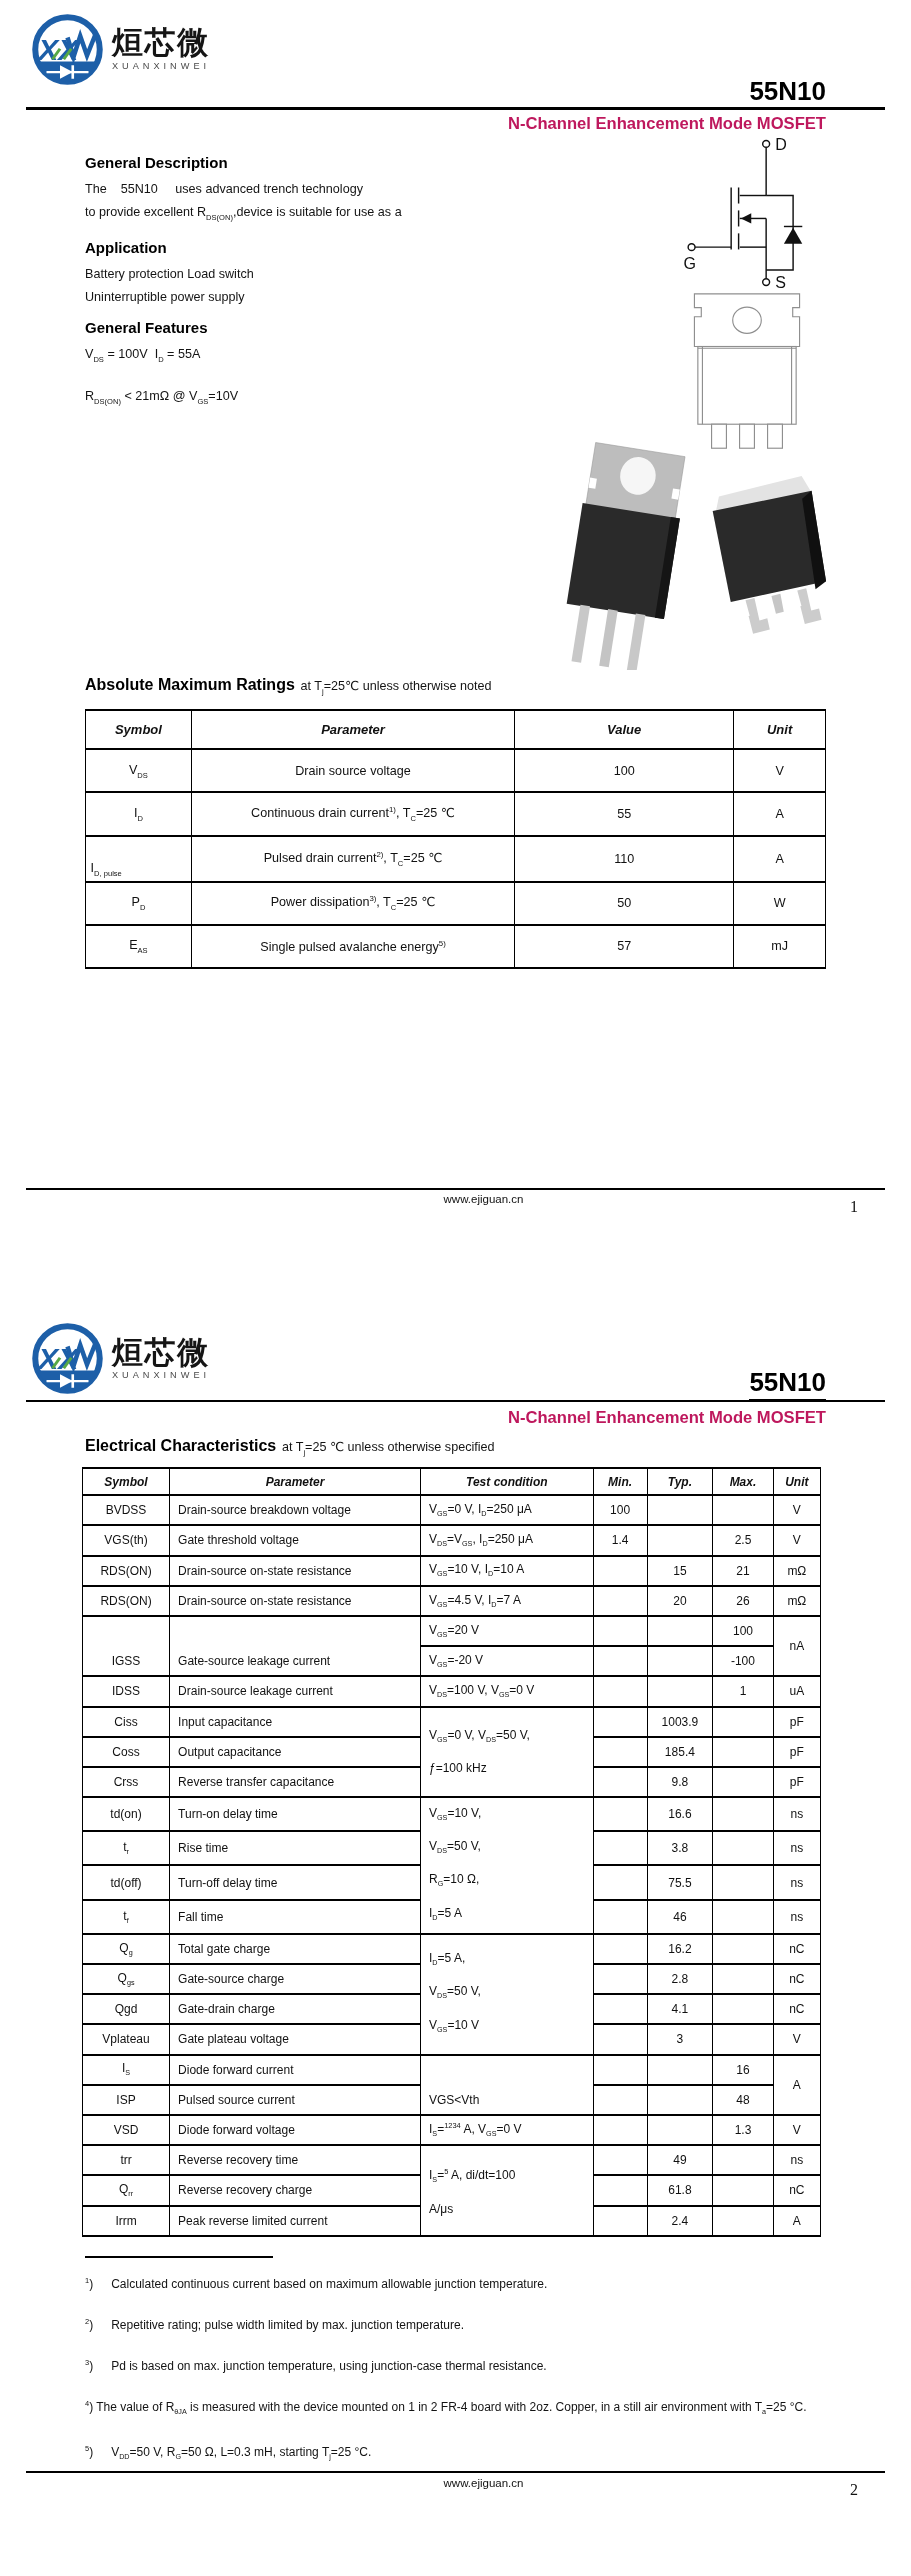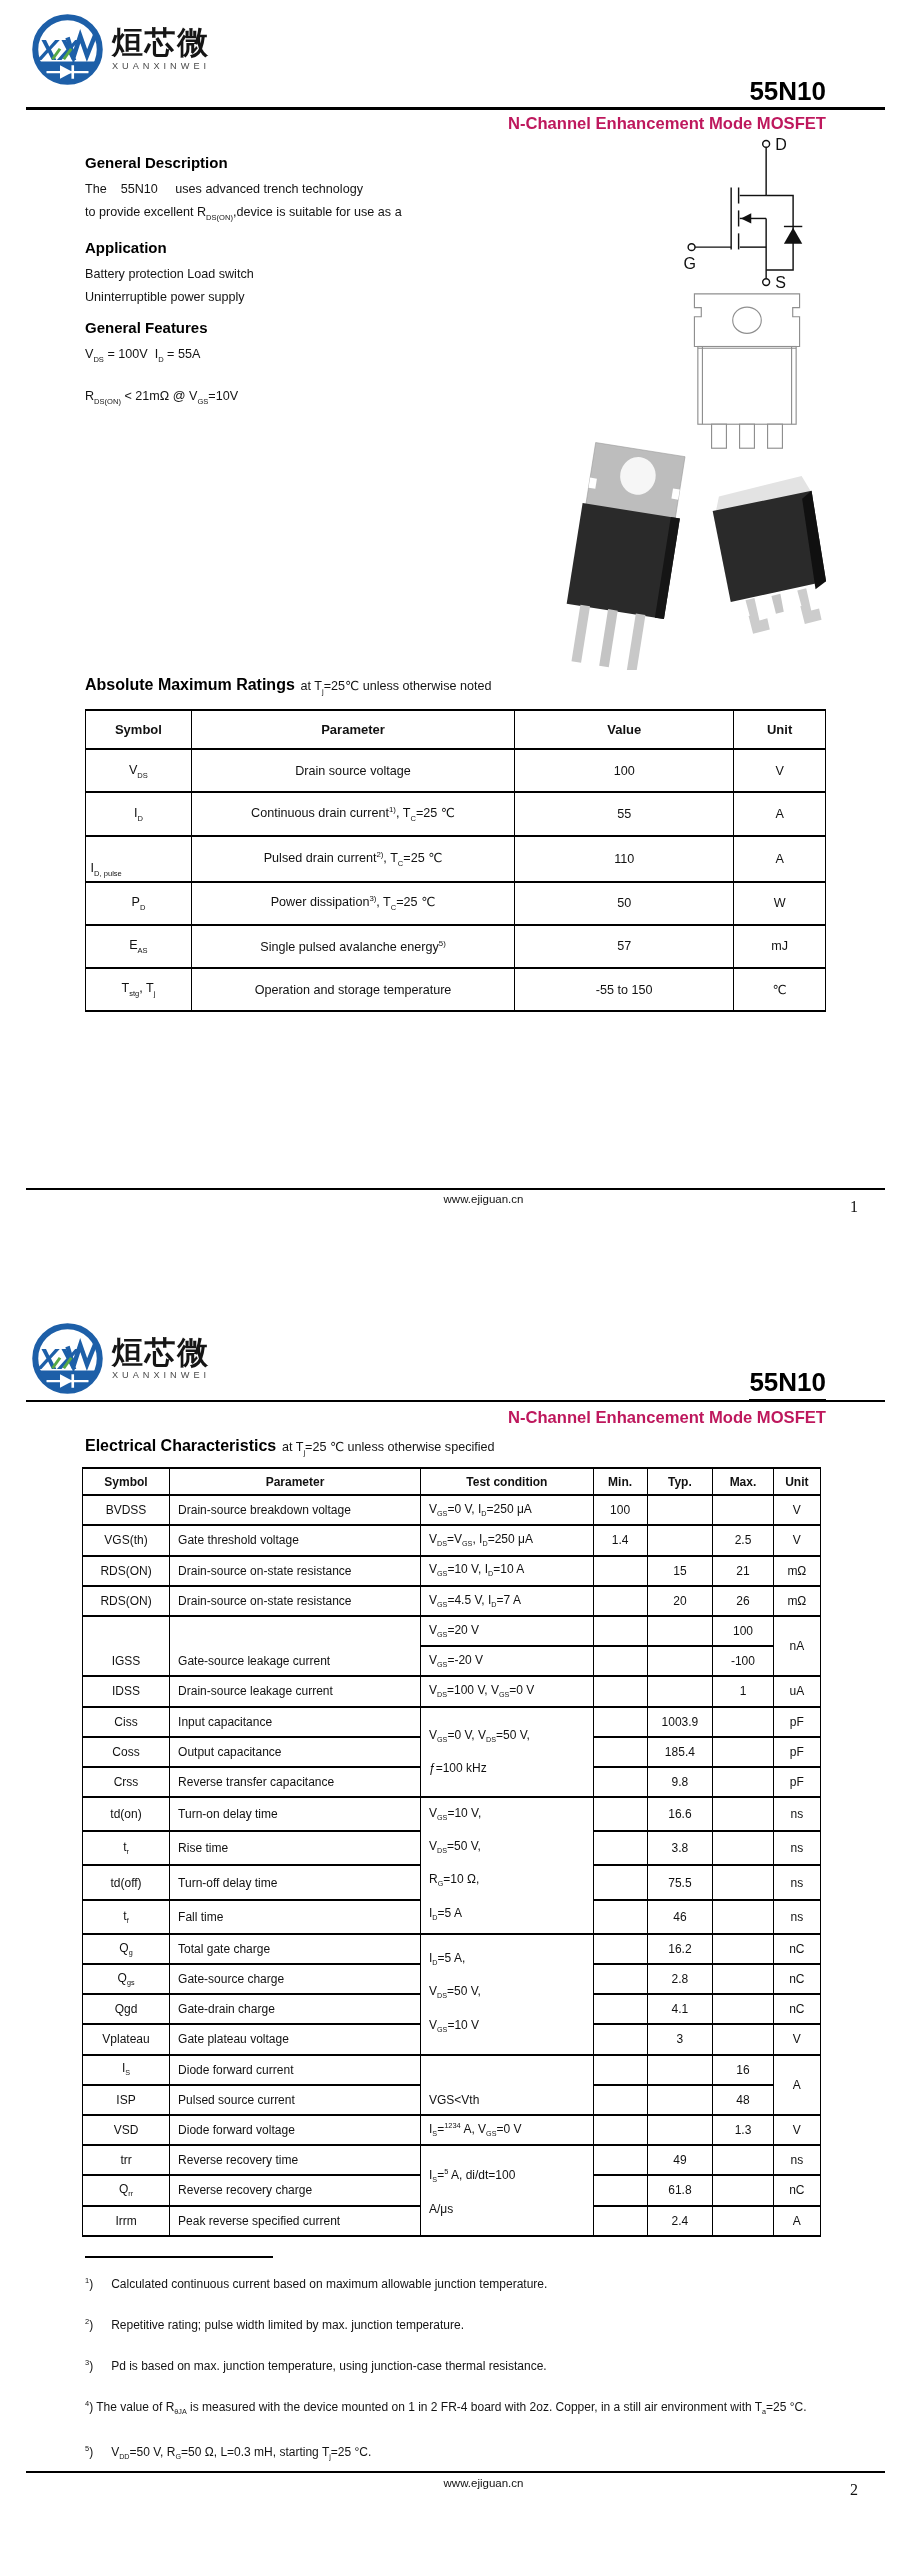--- a/index.html
+++ b/index.html
@@ -31,21 +31,21 @@
   .figsvg text{fill:#111;font-size:28px;font-family:inherit;}
   .outline path,.outline rect,.outline ellipse,.outline line{stroke:#8f8f8f;stroke-width:2;fill:#fff;}
 
   
   .sec-head{left:85px;width:741px;}
   .sh-big{font-size:16px;font-weight:bold;color:#000;}
   .sh-small{font-size:12.6px;color:#141414;margin-left:5.7px;}
   .tablewrap{left:85px;width:741px;}
   .tbl{border-collapse:collapse;table-layout:fixed;width:100%;}
   .tbl th,.tbl td{border:1.1px solid #000;border-top-width:2.3px;border-bottom-width:2.3px;text-align:center;vertical-align:middle;color:#111;padding:0.6px 4.6px;overflow:hidden;}
-  .tbl th{font-weight:bold;}
+  .tbl th{font-weight:bold;font-style:italic;}
   .amr{font-size:12.6px;}
   .amr th{height:36px;font-size:13px;}
   .amr td{height:40px;}
   .elec{font-size:12px;}
   .elec th{height:24px;}
   .elec td{height:27px;}
   .tbl td.l{text-align:left;padding-left:8px;}
   .tbl td.ml{line-height:28px;}
   .tbl td.vb{vertical-align:bottom;padding-bottom:6.9px;}
   .tbl td.bl{text-align:left;vertical-align:bottom;padding-bottom:3.4px;padding-left:4.6px;}
@@ -218,26 +218,20 @@
             <td class="">Power dissipation<sup>3)</sup>, T<sub>C</sub>=25 ℃</td>
             <td class="">50</td>
             <td class="">W</td>
           </tr>
           <tr>
             <td class="">E<sub>AS</sub></td>
             <td class="">Single pulsed avalanche energy<sup>5)</sup></td>
             <td class="">57</td>
             <td class="">mJ</td>
           </tr>
-          <tr>
-            <td class="">T<sub>stg</sub>,  T<sub>j</sub></td>
-            <td class="">Operation and storage temperature</td>
-            <td class="">-55 to 150</td>
-            <td class="">℃</td>
-          </tr>
         </tbody>
       </table>
     </div>
 
   <div class="abs hrule" style="top:1188px;height:2.3px;"></div>
   <div class="abs site" style="top:1193px;">www.ejiguan.cn</div>
   <div class="abs pagenum" style="top:1198px;">1</div>
 </div>
 
 <div class="page">
@@ -487,21 +481,21 @@
           <tr>
             <td class="">Q<sub>rr</sub></td>
             <td class="l ">Reverse recovery charge</td>
             <td class=""></td>
             <td class="">61.8</td>
             <td class=""></td>
             <td class="">nC</td>
           </tr>
           <tr>
             <td class="">Irrm</td>
-            <td class="l ">Peak reverse specified current</td>
+            <td class="l ">Peak reverse limited current</td>
             <td class=""></td>
             <td class="">2.4</td>
             <td class=""></td>
             <td class="">A</td>
           </tr>
         </tbody>
       </table>
     </div>
 
   <div class="abs fnrule" style="top:968px;"></div>

